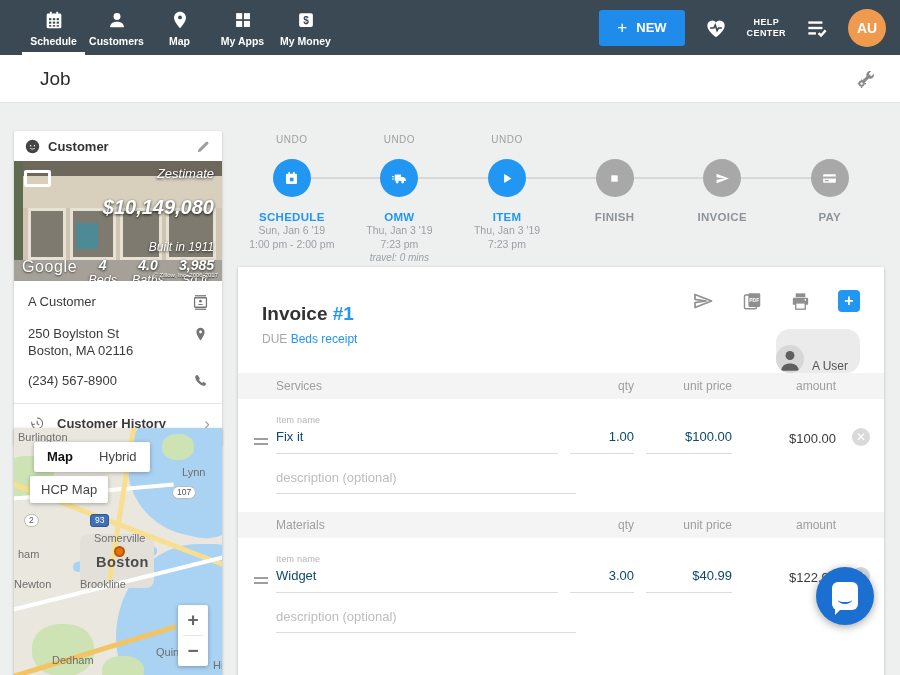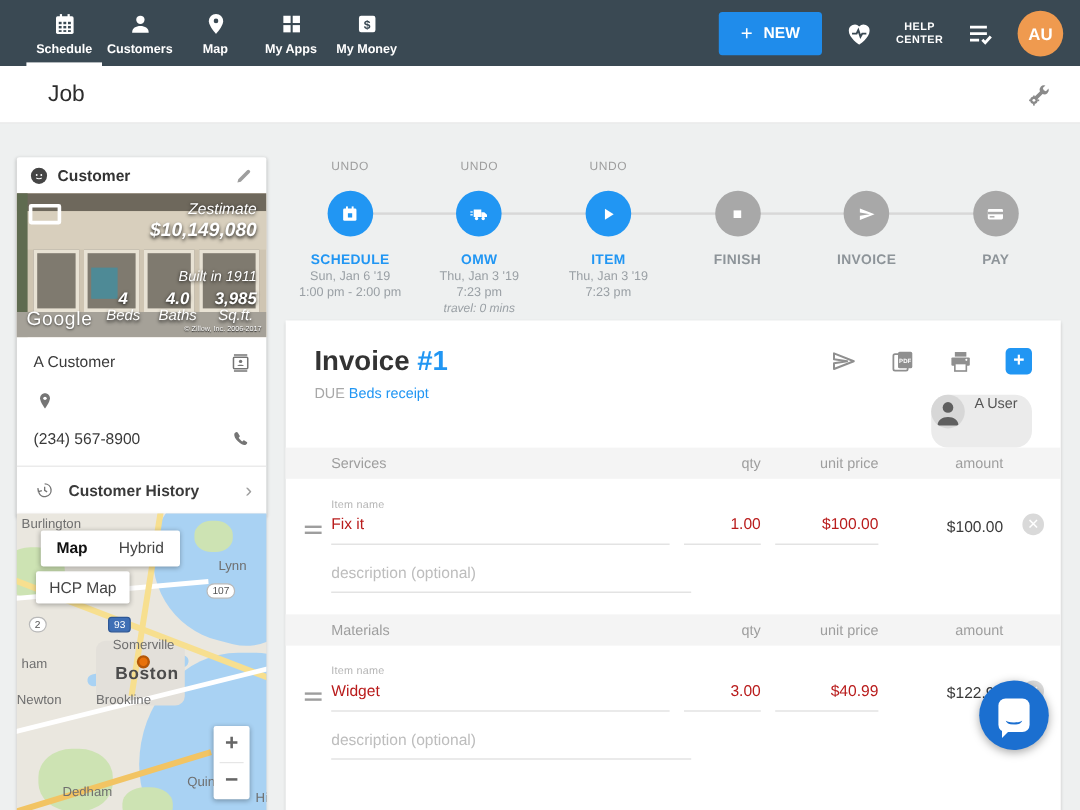--- a/index.html
+++ b/index.html
@@ -33,21 +33,21 @@
   .ph-top { position:absolute; top:0; left:0; right:0; height:15px; background:#6e685c; }
   .ph-band { position:absolute; top:15px; left:0; right:0; height:32px; background:#d8cfbd; }
   .ph-left { position:absolute; top:0; left:0; bottom:0; width:9px; background:#5f6b50; }
   .win { position:absolute; top:47px; height:52px; background:#7f7a6f; border:3px solid #e8e2d4; }
   .w-a{left:14px;width:38px;} .w-b{left:56px;width:46px;} .w-c{left:106px;width:42px;} .w-d{left:152px;width:50px;}
   .teal { position:absolute; top:62px; left:62px; width:22px; height:26px; background:#4e8a96; }
   .ph-bottom { position:absolute; bottom:0; left:0; right:0; height:21px; background:#a5a198; }
   .sv-icon { position:absolute; top:9px; left:10px; width:27px; height:17px; border:3px solid #fff; border-radius:2px; cursor:pointer; }
   .z-block { position:absolute; top:5px; right:8px; text-align:right; color:#fff; text-shadow:0 1px 3px rgba(0,0,0,.85);font-style:italic; }
   .z-label { font-size:13px; }
-  .z-value { font-size:16px; font-weight:bold; margin-top:3px; }
+  .z-value { font-size:20px; font-weight:bold; margin-top:15px; }
   .z-built { font-size:12px; margin-top:21px; }
   .z-stats { display:flex; gap:15px; justify-content:flex-end; margin-top:3px; }
   .z-stat { text-align:center; }
   .z-stat .sv { font-size:14px; font-weight:bold; }
   .z-stat .sl { font-size:12.5px; }
   .g-logo { position:absolute; left:8px; bottom:5px; color:#fff; font-size:16px; letter-spacing:.6px; text-shadow:0 1px 2px rgba(0,0,0,.6); }
   .z-copy { position:absolute; right:4px; bottom:3px; color:#fff; font-size:6px; text-shadow:0 1px 1px rgba(0,0,0,.9); }
   .cust-body { padding:12px 12px 0 14px; }
   .c-row { display:flex; align-items:flex-start; justify-content:space-between; margin-bottom:13px; }
   .c-text { font-size:13px; color:#3a3a3a; line-height:17px; }
@@ -91,45 +91,45 @@
   .pending { background:#a8a8a8; }
   .tl-label { margin-top:14px; font-size:11.5px; font-weight:bold; letter-spacing:.3px; }
   .lbl-done { color:#2196f3; }
   .lbl-pending { color:#8d9499; }
   .tl-sub { font-size:10.5px; color:#9aa0a5; line-height:14px; text-align:center; }
   .tl-travel { font-size:10px; color:#9aa0a5; font-style:italic; line-height:14px; }
 
   
   .invoice-card { position:absolute; left:238px; top:267px; width:646px; height:430px; background:#fff; box-shadow:0 1px 3px rgba(0,0,0,.22); z-index:3; }
   .inv-head { position:relative; padding:20px 24px 0 24px; height:92px; }
-  .inv-title { font-size:23px; font-weight:bold; color:#333; }
+  .inv-title { font-size:19px; font-weight:bold; color:#333;margin-top:16px; }
   .inv-num { color:#2196f3; }
   .inv-due { margin-top:7px; font-size:12px; color:#a8a8a8; }
   .due-link { color:#2196f3; cursor:pointer; }
   .inv-icons { position:absolute; top:22px; right:24px; display:flex; align-items:center; gap:26px; }
   .inv-ic { cursor:pointer; }
   .add-btn { width:22px; height:22px; background:#2196f3; border-radius:4px; color:#fff; display:flex; align-items:center; justify-content:center; font-size:16px; font-weight:bold; cursor:pointer; }
-  .user-chip { position:absolute; top:62px; right:24px; height:44px; background:#ebebeb; border-radius:14px; display:flex; align-items:flex-start; padding-right:12px; gap:8px; cursor:pointer; }
+  .user-chip { position:absolute; top:62px; right:24px; height:44px; background:#ebebeb; border-radius:14px; display:flex; align-items:flex-end; padding-right:12px; gap:8px; cursor:pointer; }
   .chip-avatar { width:28px; height:28px; border-radius:50%; background:#d7d7d7; overflow:hidden; }
   .chip-name { font-size:12px; color:#555; }
   .sec-bar { display:flex; align-items:center; height:26px; background:#f4f4f4; padding:0 14px 0 38px; font-size:12px; color:#9e9e9e; margin-top:14px; }
   .sec-bar.mt { margin-top:18px; }
   .col-name { flex:1; }
   .col-qty { width:64px; text-align:right; }
   .col-price { width:86px; text-align:right; margin-left:12px; }
   .col-amt { width:92px; text-align:right; margin-left:12px; }
   .col-x { width:34px; }
   .item-row { display:flex; align-items:flex-start; padding:16px 14px 0 16px; }
   .handle { width:16px; margin:20px 6px 0 0; cursor:grab; }
   .handle i { display:block; height:2px; background:#9e9e9e; margin:3px 0; width:14px; }
   .field { display:flex; flex-direction:column; }
   .f-name { flex:1; }
   .f-label { font-size:9px; color:#b5b5b5; height:14px; letter-spacing:.2px; }
   .f-spacer { height:14px; }
-  .f-input { border:none; outline:none; border-bottom:1px solid #dcdcdc; font-size:13px; color:#b91c1c; padding:0 0 9px 0; background:transparent; font-family:inherit; width:100%; }
+  .f-input { border:none; outline:none; border-bottom:1px solid #dcdcdc; font-size:13px; color:#0c4a6e; padding:0 0 9px 0; background:transparent; font-family:inherit; width:100%; }
   .f-input::placeholder { color:#bdbdbd; }
   .ra { text-align:right; }
   .f-qty { width:64px; margin-left:12px; }
   .f-price { width:86px; margin-left:12px; }
   .f-amt { width:92px; margin-left:12px; text-align:right; font-size:13px; color:#3a3a3a; padding-top:16px; }
   .f-x { width:34px; display:flex; justify-content:flex-end; padding-top:13px; }
   .x-btn { width:18px; height:18px; border-radius:50%; background:#d9d9d9; color:#fff; font-size:12px; line-height:18px; text-align:center; cursor:pointer; }
   .desc-row { padding:12px 14px 0 38px; }
   .desc-input { width:300px; border:none; outline:none; border-bottom:1px solid #dcdcdc; font-size:13px; color:#3a3a3a; padding:4px 0 8px 0; background:transparent; font-family:inherit; }
   .desc-input::placeholder { color:#bdbdbd; }
@@ -312,20 +312,24 @@
           <svg width="19" height="19" viewBox="0 0 24 24">
             <line x1="5" y1="3.5" x2="19" y2="3.5" stroke="#757575" stroke-width="1.6"></line>
             <rect x="4.5" y="6" width="15" height="12" rx="1" fill="none" stroke="#757575" stroke-width="1.6"></rect>
             <circle cx="12" cy="10.3" r="1.8" fill="#757575"></circle>
             <path d="M8.5 15.2c.6-1.8 6.4-1.8 7 0z" fill="#757575"></path>
             <line x1="5" y1="20.5" x2="19" y2="20.5" stroke="#757575" stroke-width="1.6"></line>
           </svg>
         </span>
     </div>
     <div class="c-row">
+      <div class="c-text">
+        <div>250 Boylston St</div>
+        <div>Boston, MA 02116</div>
+      </div>
       <span class="c-ic">
           <svg width="19" height="19" viewBox="0 0 24 24">
             <path d="M12 3.5c-2.9 0-5.2 2.3-5.2 5.2C6.8 12.6 12 19.5 12 19.5s5.2-6.9 5.2-10.8C17.2 5.8 14.9 3.5 12 3.5z" fill="#757575"></path>
             <circle cx="12" cy="8.8" r="1.8" fill="#fff"></circle>
           </svg>
         </span>
     </div>
     <div class="c-row">
       <div class="c-text">(234) 567-8900</div>
       <span class="c-ic">

